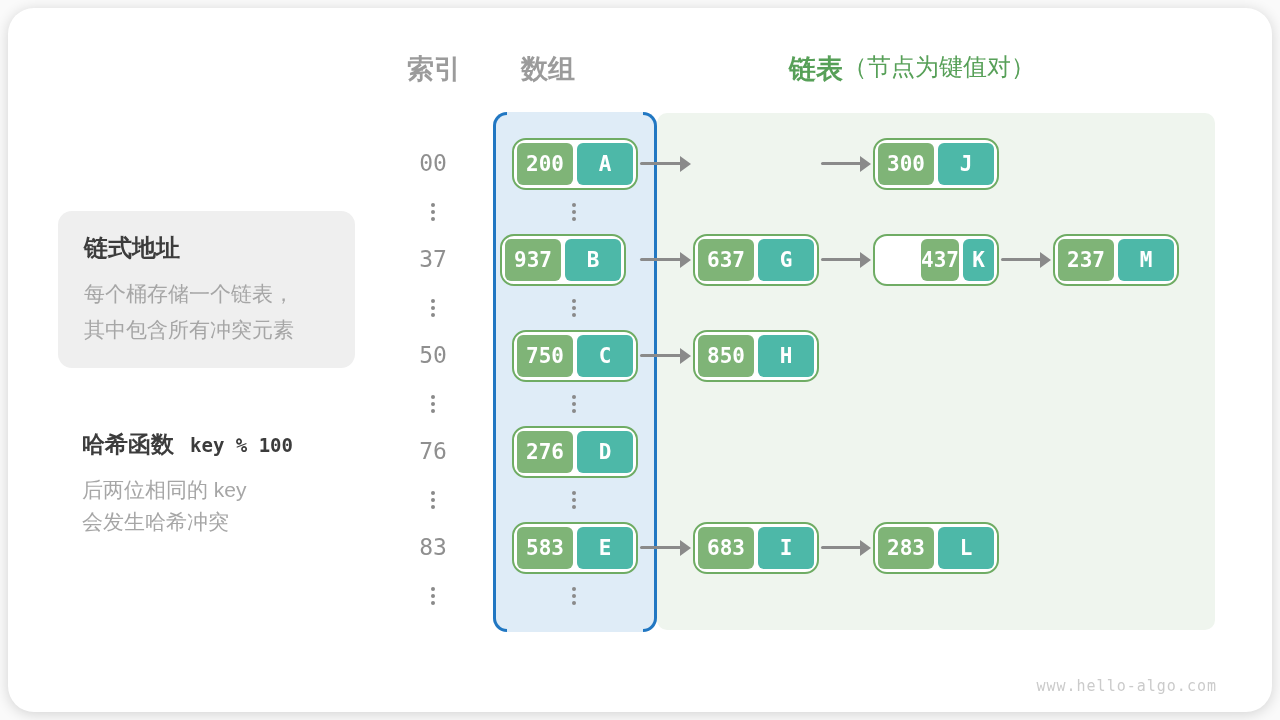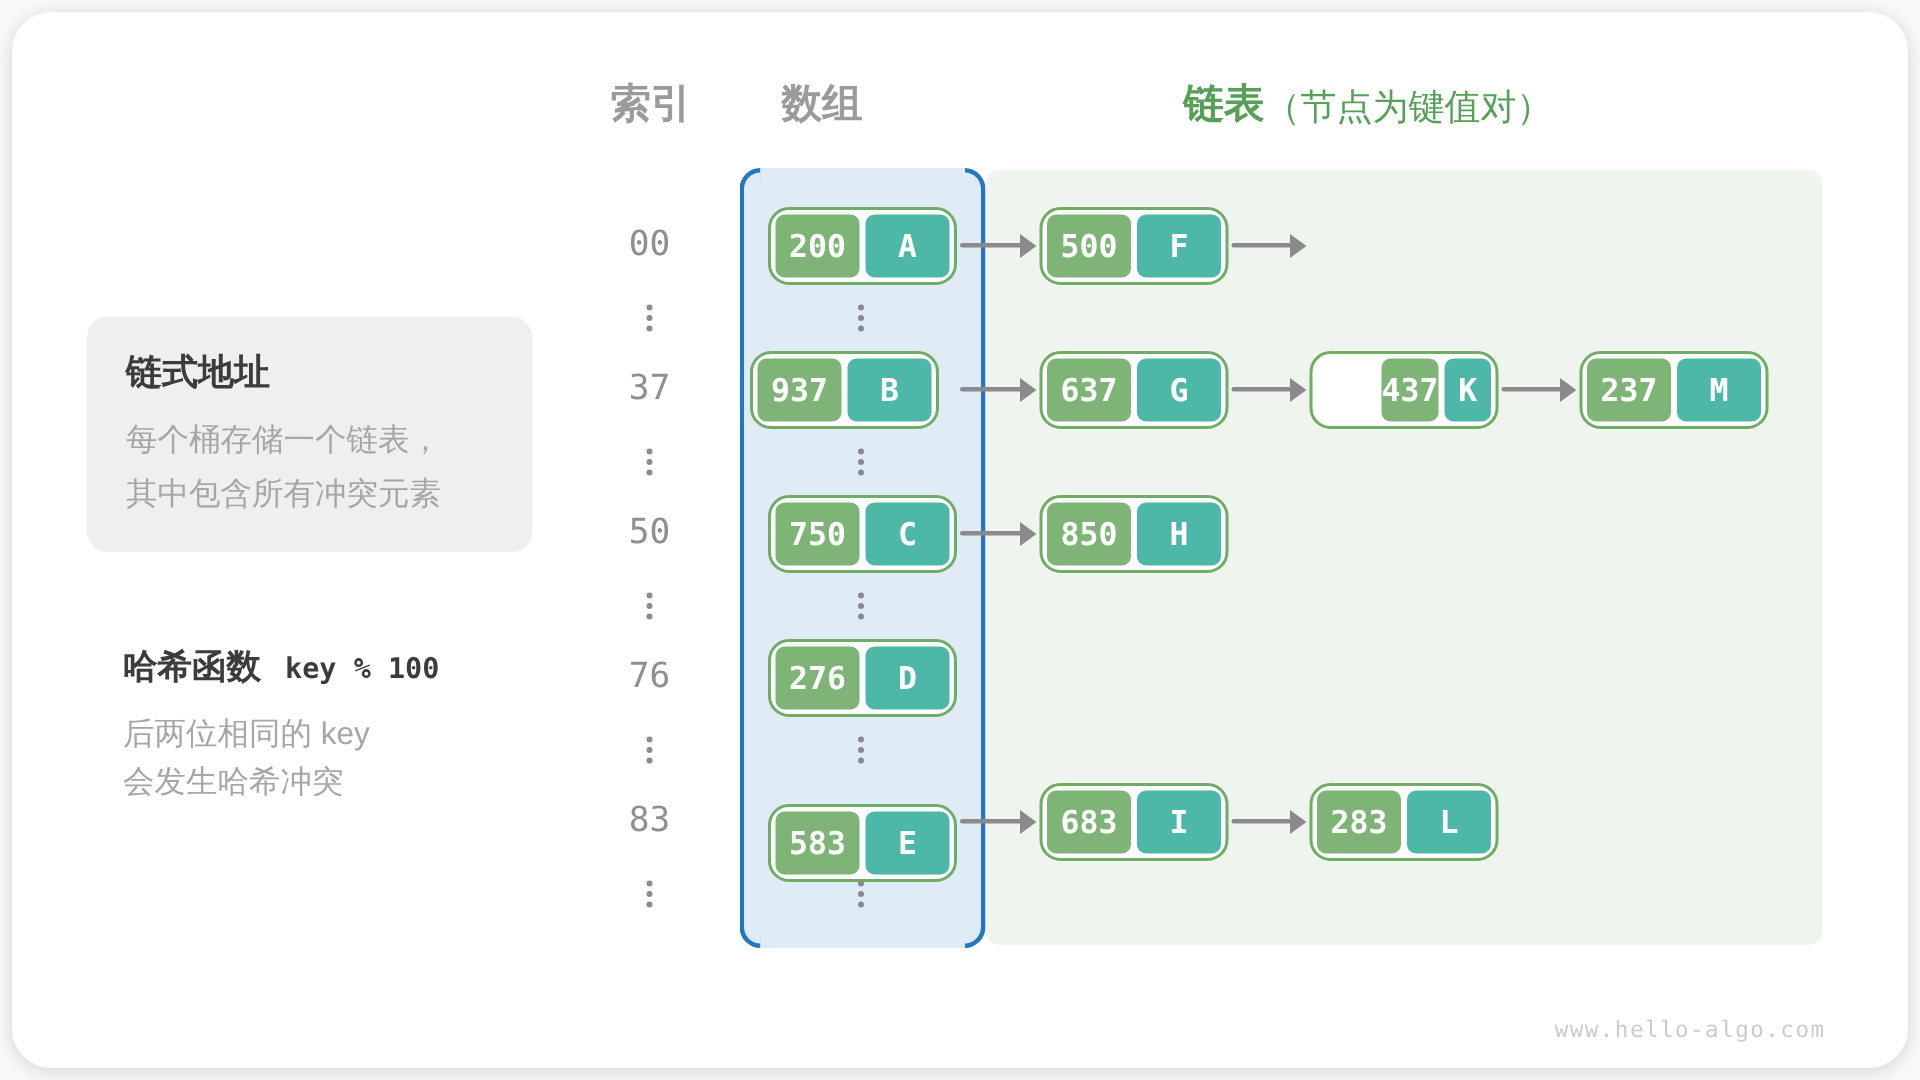--- a/index.html
+++ b/index.html
@@ -14,21 +14,21 @@
   }
   .stage{position:absolute;inset:0;}
 
   
   .col-header{
     position:absolute;top:51px;font-size:27px;font-weight:bold;
     color:var(--header-gray,#9b9b9b);
   }
   .hdr-index{left:404px;width:60px;text-align:center}
   .hdr-array{left:518px;width:60px;text-align:center}
-  .hdr-list-wrap{position:absolute;top:51px;left:789px;display:flex;align-items:flex-end;white-space:nowrap}
+  .hdr-list-wrap{position:absolute;top:51px;left:789px;display:flex;align-items:flex-start;white-space:nowrap}
   .hdr-list{font-size:27px;font-weight:bold;color:var(--accent-green,#57a058)}
   .hdr-list-note{font-size:24px;color:var(--accent-green,#57a058)}
 
   
   .info-box{
     position:absolute;left:58px;top:211px;width:297px;box-sizing:border-box;
     background:var(--box-bg,#efefef);border-radius:14px;padding:21px 26px 20px;
   }
   .info-title{font-size:24px;font-weight:bold;color:var(--dark-text,#3c3c3c);margin-bottom:12px}
   .info-line{font-size:21px;line-height:36px;color:var(--muted-text,#a6a6a6)}
@@ -126,27 +126,27 @@
   <div id="rows">
       <div class="idx-label" style="left: 403px; top: 150px;">00</div>
       <div class="node" style="left: 512px; top: 138px;">
         <span class="cell key">200</span>
         <span class="cell val">A</span>
       </div>
       <div class="arrow" style="left: 640px; top: 156px; width: 51px;">
         <div class="arrow-line"></div>
         <div class="arrow-head"></div>
       </div>
-      <div class="node" style="left: 693px; top: 138px;">
-        <span class="cell key">500</span>
-        <span class="cell val">F</span>
-      </div>
       <div class="arrow" style="left: 821px; top: 156px; width: 50px;">
         <div class="arrow-line"></div>
         <div class="arrow-head"></div>
+      </div>
+      <div class="node" style="left: 873px; top: 138px;">
+        <span class="cell key">300</span>
+        <span class="cell val">J</span>
       </div>
       <div class="dots" style="left: 429px; top: 203px;">
         <div class="dot"></div>
         <div class="dot"></div>
         <div class="dot"></div>
       </div>
       <div class="dots" style="left: 570px; top: 203px;">
         <div class="dot"></div>
         <div class="dot"></div>
         <div class="dot"></div>
@@ -222,21 +222,21 @@
         <div class="dot"></div>
         <div class="dot"></div>
         <div class="dot"></div>
       </div>
       <div class="dots" style="left: 570px; top: 491px;">
         <div class="dot"></div>
         <div class="dot"></div>
         <div class="dot"></div>
       </div>
       <div class="idx-label" style="left: 403px; top: 534px;">83</div>
-      <div class="node" style="left: 512px; top: 536px;">
+      <div class="node" style="left: 512px; top: 522px;">
         <span class="cell key">583</span>
         <span class="cell val">E</span>
       </div>
       <div class="arrow" style="left: 640px; top: 540px; width: 51px;">
         <div class="arrow-line"></div>
         <div class="arrow-head"></div>
       </div>
       <div class="node" style="left: 693px; top: 522px;">
         <span class="cell key">683</span>
         <span class="cell val">I</span>

